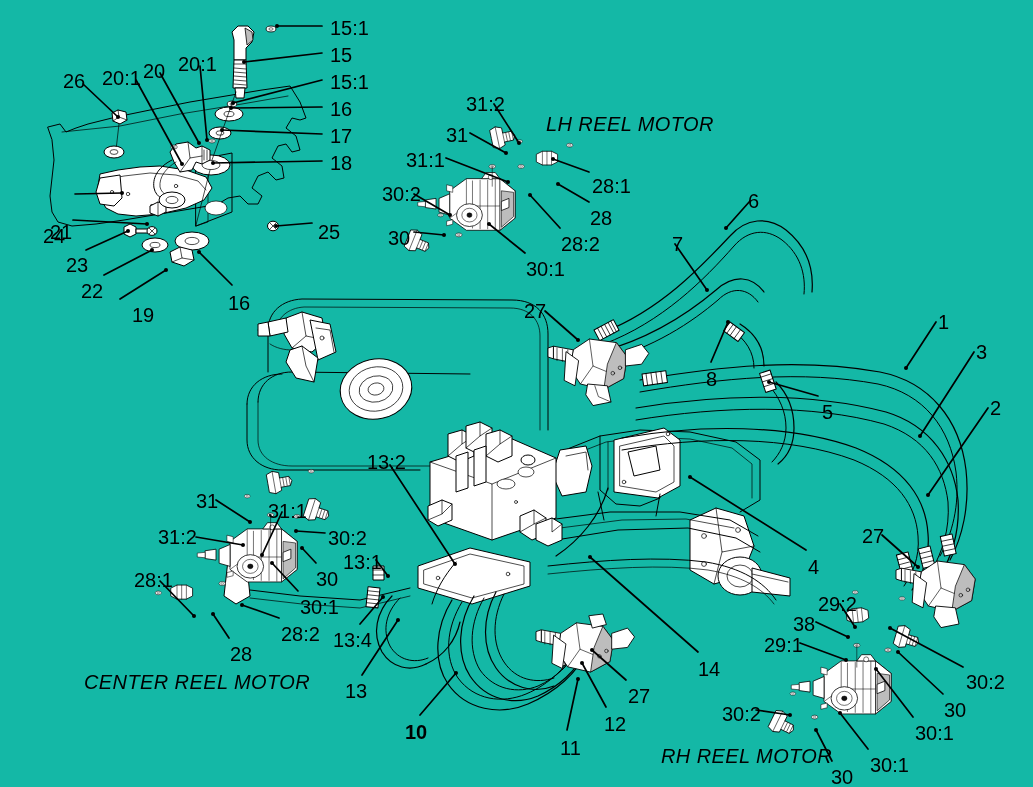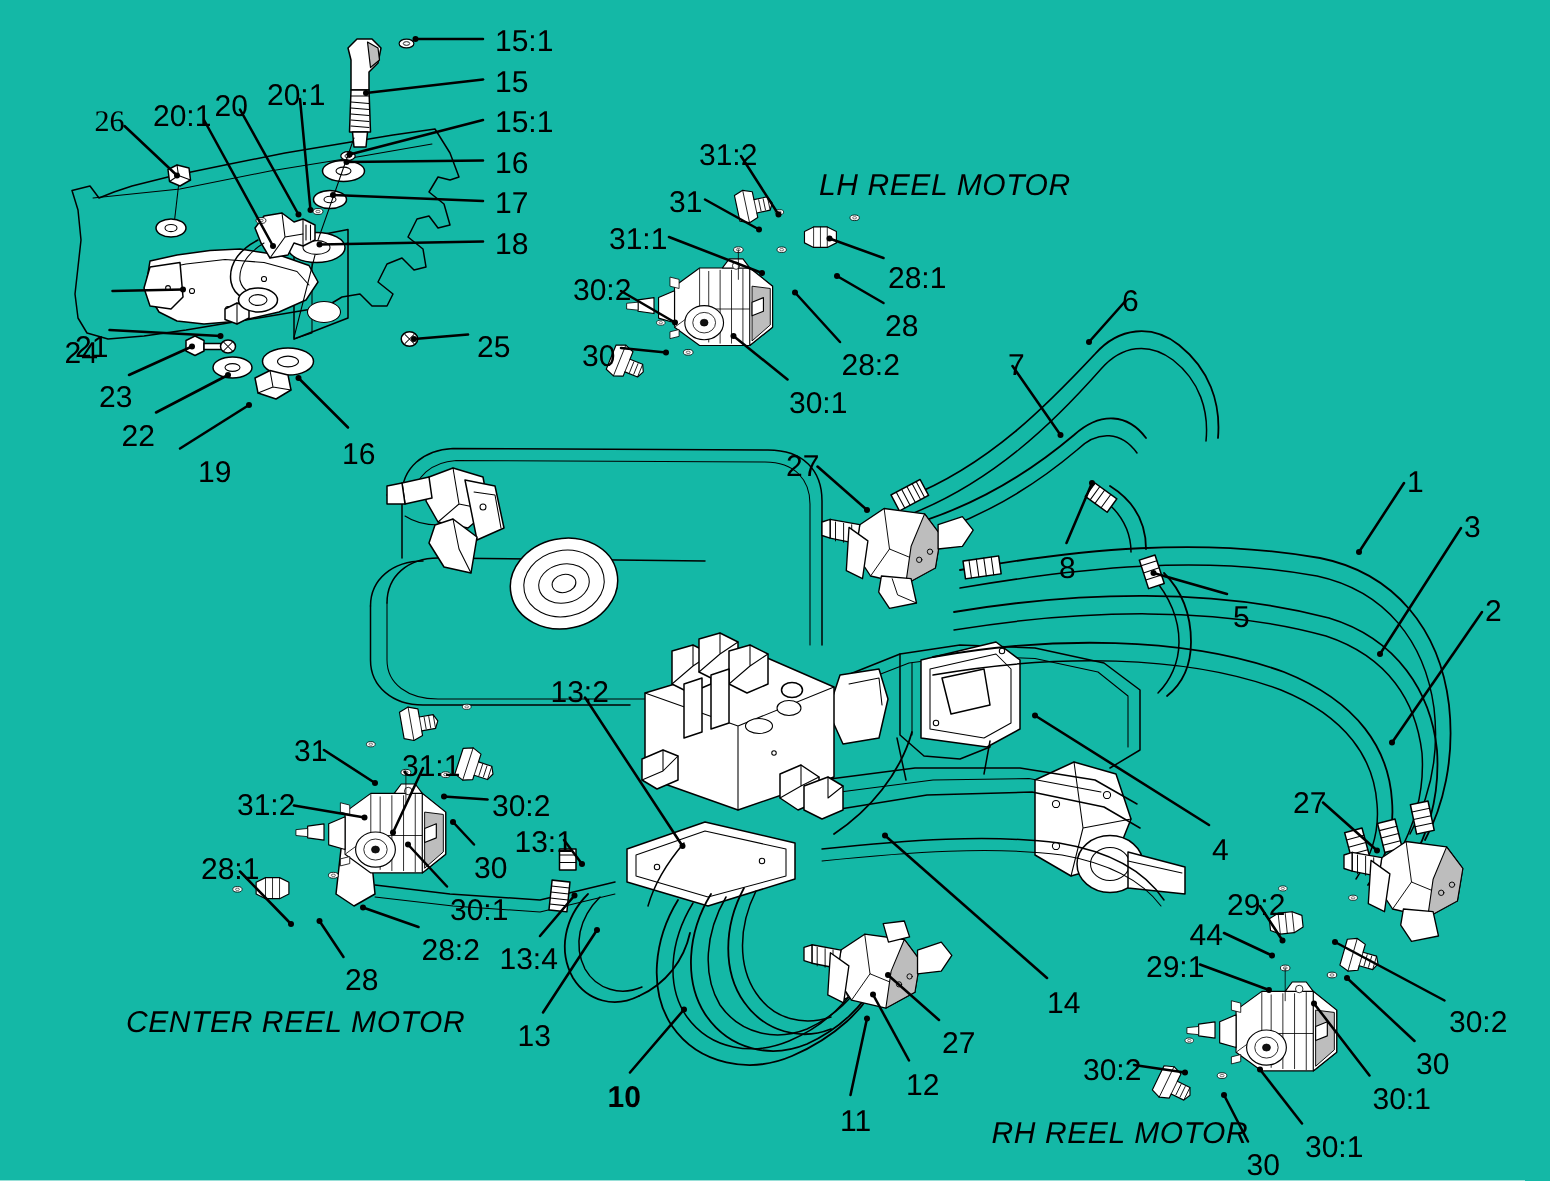--- a/index.html
+++ b/index.html
@@ -628,21 +628,21 @@
       </g>
   </svg>
 
   <div id="callout-layer">
       <div class="lbl" style="left: 330px; top: 18px;">15:1</div>
       <div class="lbl" style="left: 330px; top: 45px;">15</div>
       <div class="lbl" style="left: 330px; top: 72px;">15:1</div>
       <div class="lbl" style="left: 330px; top: 99px;">16</div>
       <div class="lbl" style="left: 330px; top: 126px;">17</div>
       <div class="lbl" style="left: 330px; top: 153px;">18</div>
-      <div class="lbl" style="left: 63px; top: 71px; font-family: Liberation Serif, serif;">26</div>
+      <div class="lbl" style="left: 63px; top: 71px;">26</div>
       <div class="lbl" style="left: 102px; top: 68px;">20:1</div>
       <div class="lbl" style="left: 143px; top: 61px;">20</div>
       <div class="lbl" style="left: 178px; top: 54px;">20:1</div>
       <div class="lbl" style="left: 50px; top: 186px; margin-top: 36px;">21</div>
       <div class="lbl" style="left: 43px; top: 226px;">24</div>
       <div class="lbl" style="left: 66px; top: 255px;">23</div>
       <div class="lbl" style="left: 81px; top: 281px;">22</div>
       <div class="lbl" style="left: 96px; top: 305px; margin-left: 36px;">19</div>
       <div class="lbl" style="left: 228px; top: 293px;">16</div>
       <div class="lbl" style="left: 318px; top: 222px;">25</div>
@@ -677,21 +677,21 @@
       <div class="lbl" style="left: 196px; top: 491px;">31</div>
       <div class="lbl" style="left: 268px; top: 501px;">31:1</div>
       <div class="lbl" style="left: 158px; top: 527px;">31:2</div>
       <div class="lbl" style="left: 328px; top: 528px;">30:2</div>
       <div class="lbl" style="left: 316px; top: 569px;">30</div>
       <div class="lbl" style="left: 300px; top: 597px;">30:1</div>
       <div class="lbl" style="left: 134px; top: 570px;">28:1</div>
       <div class="lbl" style="left: 230px; top: 644px;">28</div>
       <div class="lbl" style="left: 281px; top: 624px;">28:2</div>
       <div class="lbl" style="left: 818px; top: 594px;">29:2</div>
-      <div class="lbl" style="left: 793px; top: 614px;">44</div>
+      <div class="lbl" style="left: 793px; top: 614px;">38</div>
       <div class="lbl" style="left: 764px; top: 635px;">29:1</div>
       <div class="lbl" style="left: 966px; top: 672px;">30:2</div>
       <div class="lbl" style="left: 944px; top: 700px;">30</div>
       <div class="lbl" style="left: 915px; top: 723px;">30:1</div>
       <div class="lbl" style="left: 722px; top: 704px;">30:2</div>
       <div class="lbl" style="left: 831px; top: 767px;">30</div>
       <div class="lbl" style="left: 870px; top: 755px;">30:1</div>
     </div>
 
   <div id="section-layer">

